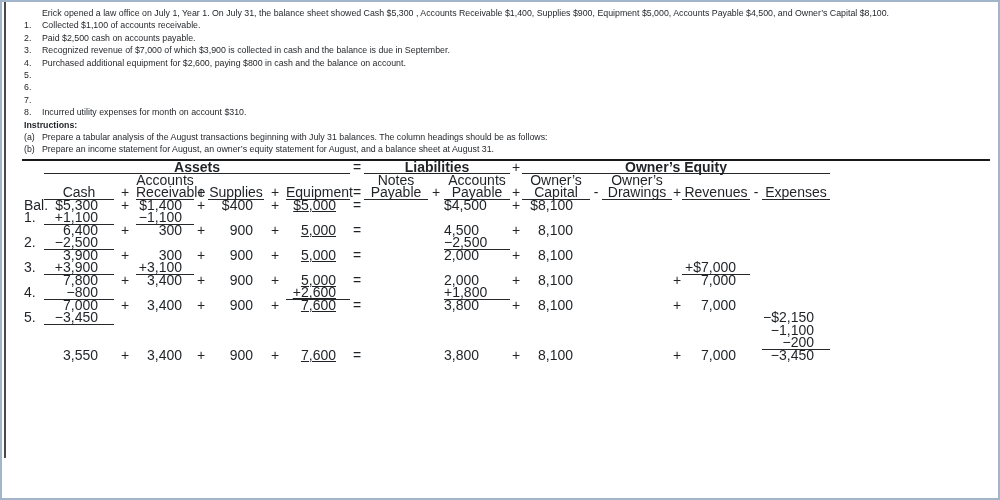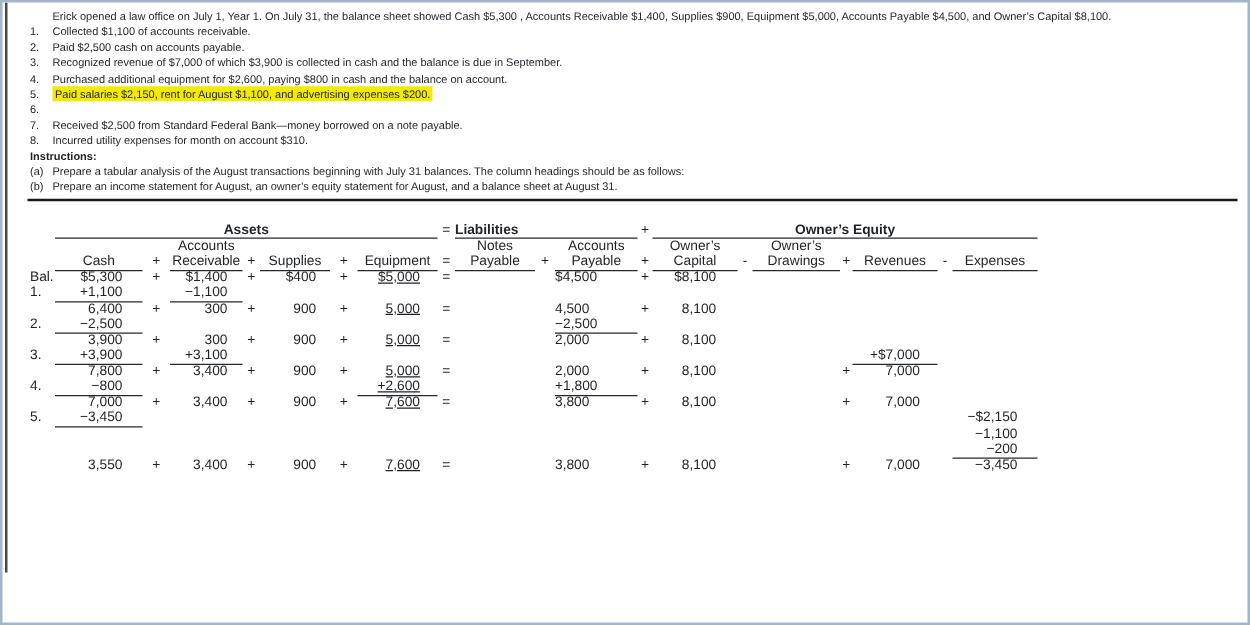--- a/index.html
+++ b/index.html
@@ -11,35 +11,35 @@
   .leftbar{position:absolute;left:2px;top:0;width:2px;height:456px;background:var(--leftbar,#4a4a4a);}
   .content{padding-top:5px;}
   .line{font-size:8.8px;line-height:12.4px;white-space:nowrap;}
   .intro-line{margin-left:40px;}
   .titem{display:flex;}
   .tnum{width:18px;margin-left:22px;flex:none;}
   .hl{background:var(--highlight,#f2ea00);padding:0 2px;}
   .bold{font-weight:bold;}
   .ins-heading{margin-left:22px;}
   .toprule{margin-left:20px;margin-top:3px;width:968px;border-top:2px solid var(--rule,#17191c);height:0;}
-  .tbl{margin-left:20px;font-size:11px;margin-top:17px;}
+  .tbl{margin-left:20px;font-size:14px;margin-top:0;}
   .trow{
     display:grid;height:12.5px;line-height:12.3px;
     grid-template-columns:22px 70px 22px 58px 14px 56px 22px 64px 14px 64px 16px 66px 12px 68px 12px 70px 10px 68px 12px 68px;
   }
   .grouprow{height:13px;line-height:12.5px;}
   .cell{white-space:nowrap;}
   .center{text-align:center;}
   .u{border-bottom:1px solid #26282b;}
   .c1{grid-column:1}.c2{grid-column:2}.c3{grid-column:3}.c4{grid-column:4}.c5{grid-column:5}
   .c6{grid-column:6}.c7{grid-column:7}.c8{grid-column:8}.c9{grid-column:9}.c10{grid-column:10}
   .c11{grid-column:11}.c12{grid-column:12}.c13{grid-column:13}.c14{grid-column:14}.c15{grid-column:15}
   .c16{grid-column:16}.c17{grid-column:17}.c18{grid-column:18}.c19{grid-column:19}.c20{grid-column:20}
   .span-assets{grid-column:2/9;text-align:center;}
-  .span-liab{grid-column:10/13;}
+  .span-liab{grid-column:10/13;text-align:center;text-decoration:underline;}
   .span-oe{grid-column:14/21;text-align:center;}
   .col-label{padding-left:2px;text-align:left;}
   .col-cash{text-align:right;padding-right:16px;}
   .col-ar{text-align:right;padding-right:12px;}
   .col-sup{text-align:right;padding-right:11px;}
   .col-eq{text-align:right;padding-right:14px;text-decoration:underline;}
   .col-ap{padding-right:14px;}
   .col-cap{text-align:right;padding-right:17px;}
   .col-rev{text-align:right;padding-right:14px;}
   .col-exp{text-align:right;padding-right:16px;}
@@ -65,28 +65,26 @@
     <div class="line titem">
       <span class="tnum">3.</span>
       <span>Recognized revenue of $7,000 of which $3,900 is collected in cash and the balance is due in September.</span>
     </div>
     <div class="line titem">
       <span class="tnum">4.</span>
       <span>Purchased additional equipment for $2,600, paying $800 in cash and the balance on account.</span>
     </div>
     <div class="line titem">
       <span class="tnum">5.</span>
-      <span class="hl">Paid salaries $2,150, rent for August $1,100, and advertising expenses $200.</span>
     </div>
     <div class="line titem">
       <span class="tnum">6.</span>
     </div>
     <div class="line titem">
       <span class="tnum">7.</span>
-      <span>Received $2,500 from Standard Federal Bank—money borrowed on a note payable.</span>
     </div>
     <div class="line titem">
       <span class="tnum">8.</span>
       <span>Incurred utility expenses for month on account $310.</span>
     </div>
 
     <div class="line ins-heading bold">Instructions:</div>
 
     <div class="line titem">
       <span class="tnum">(a)</span>

